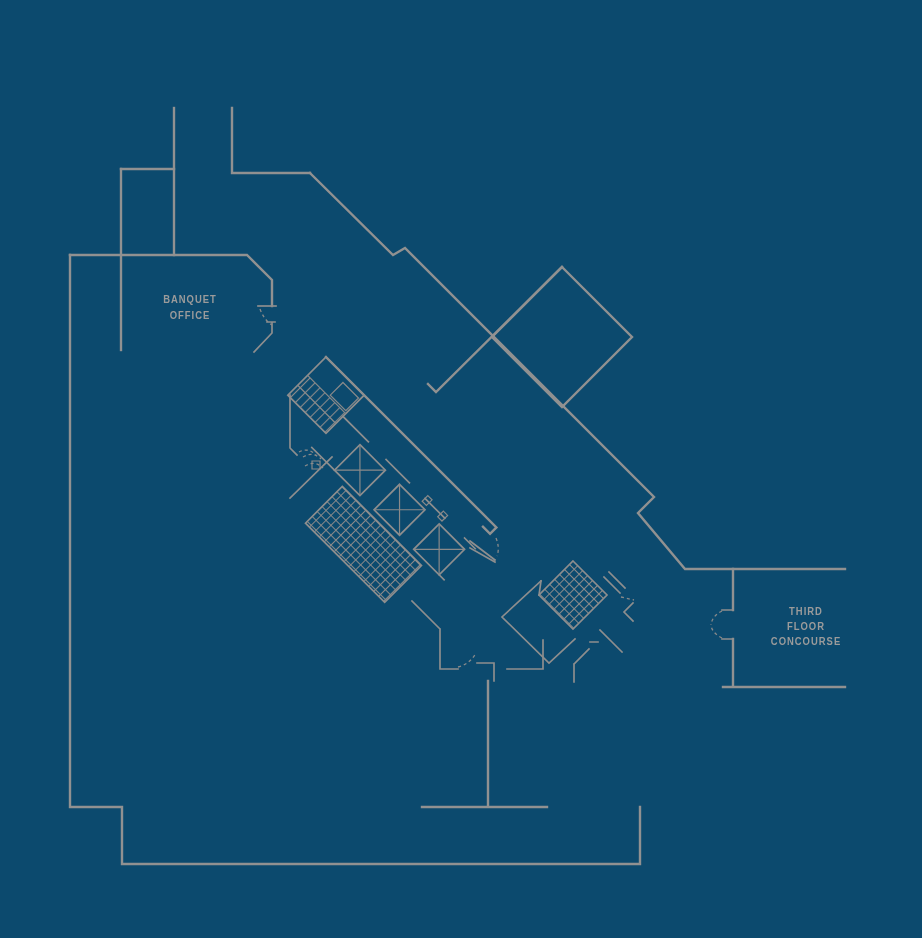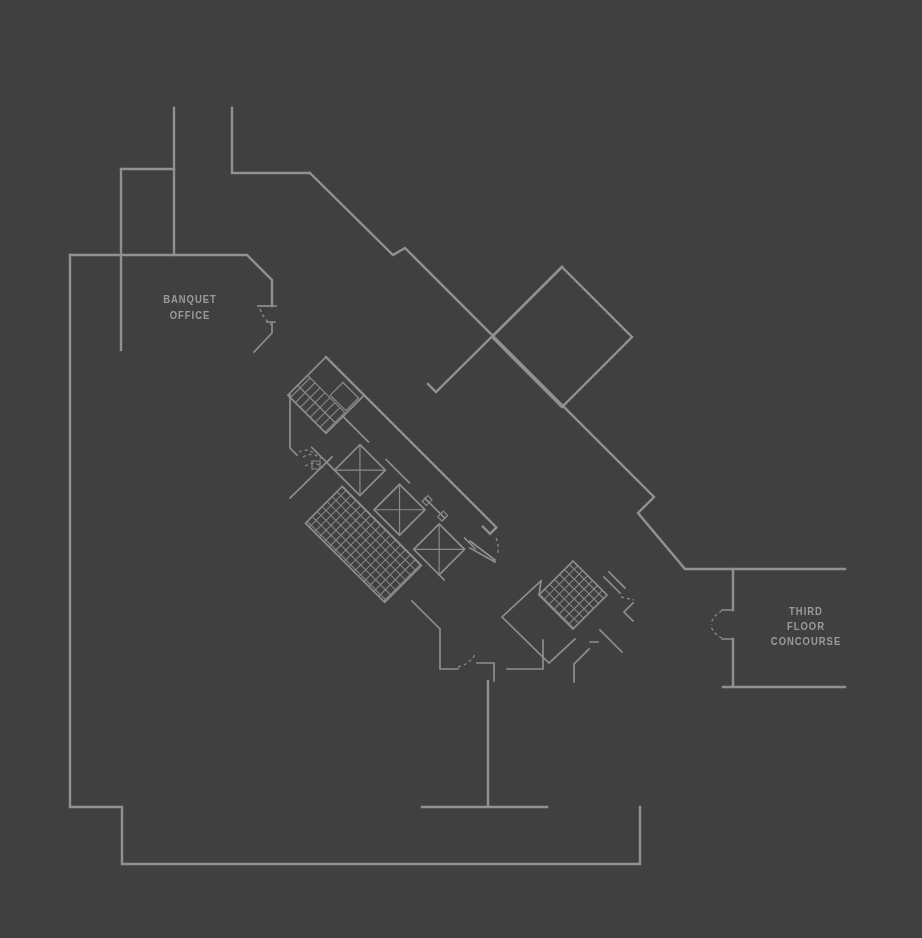--- a/index.html
+++ b/index.html
@@ -1,19 +1,19 @@
 <!DOCTYPE html>
 <html><head>
 <meta charset="utf-8">
 <style>
   html,body{margin:0;padding:0;background:#000;}
   .canvas{
     position:relative;
     width:922px;height:938px;
-    background:#404040;
+    background:#0c4a6e;
     overflow:hidden;
     font-family:"Liberation Sans", sans-serif;
   }
   .plan-svg{position:absolute;left:0;top:0;width:922px;height:938px;}
   .room-label{
     position:absolute;
     transform:translate(-50%,-50%) scaleX(0.9);
     color:#9b9b9b;
     font-size:10.5px;
     font-weight:bold;

